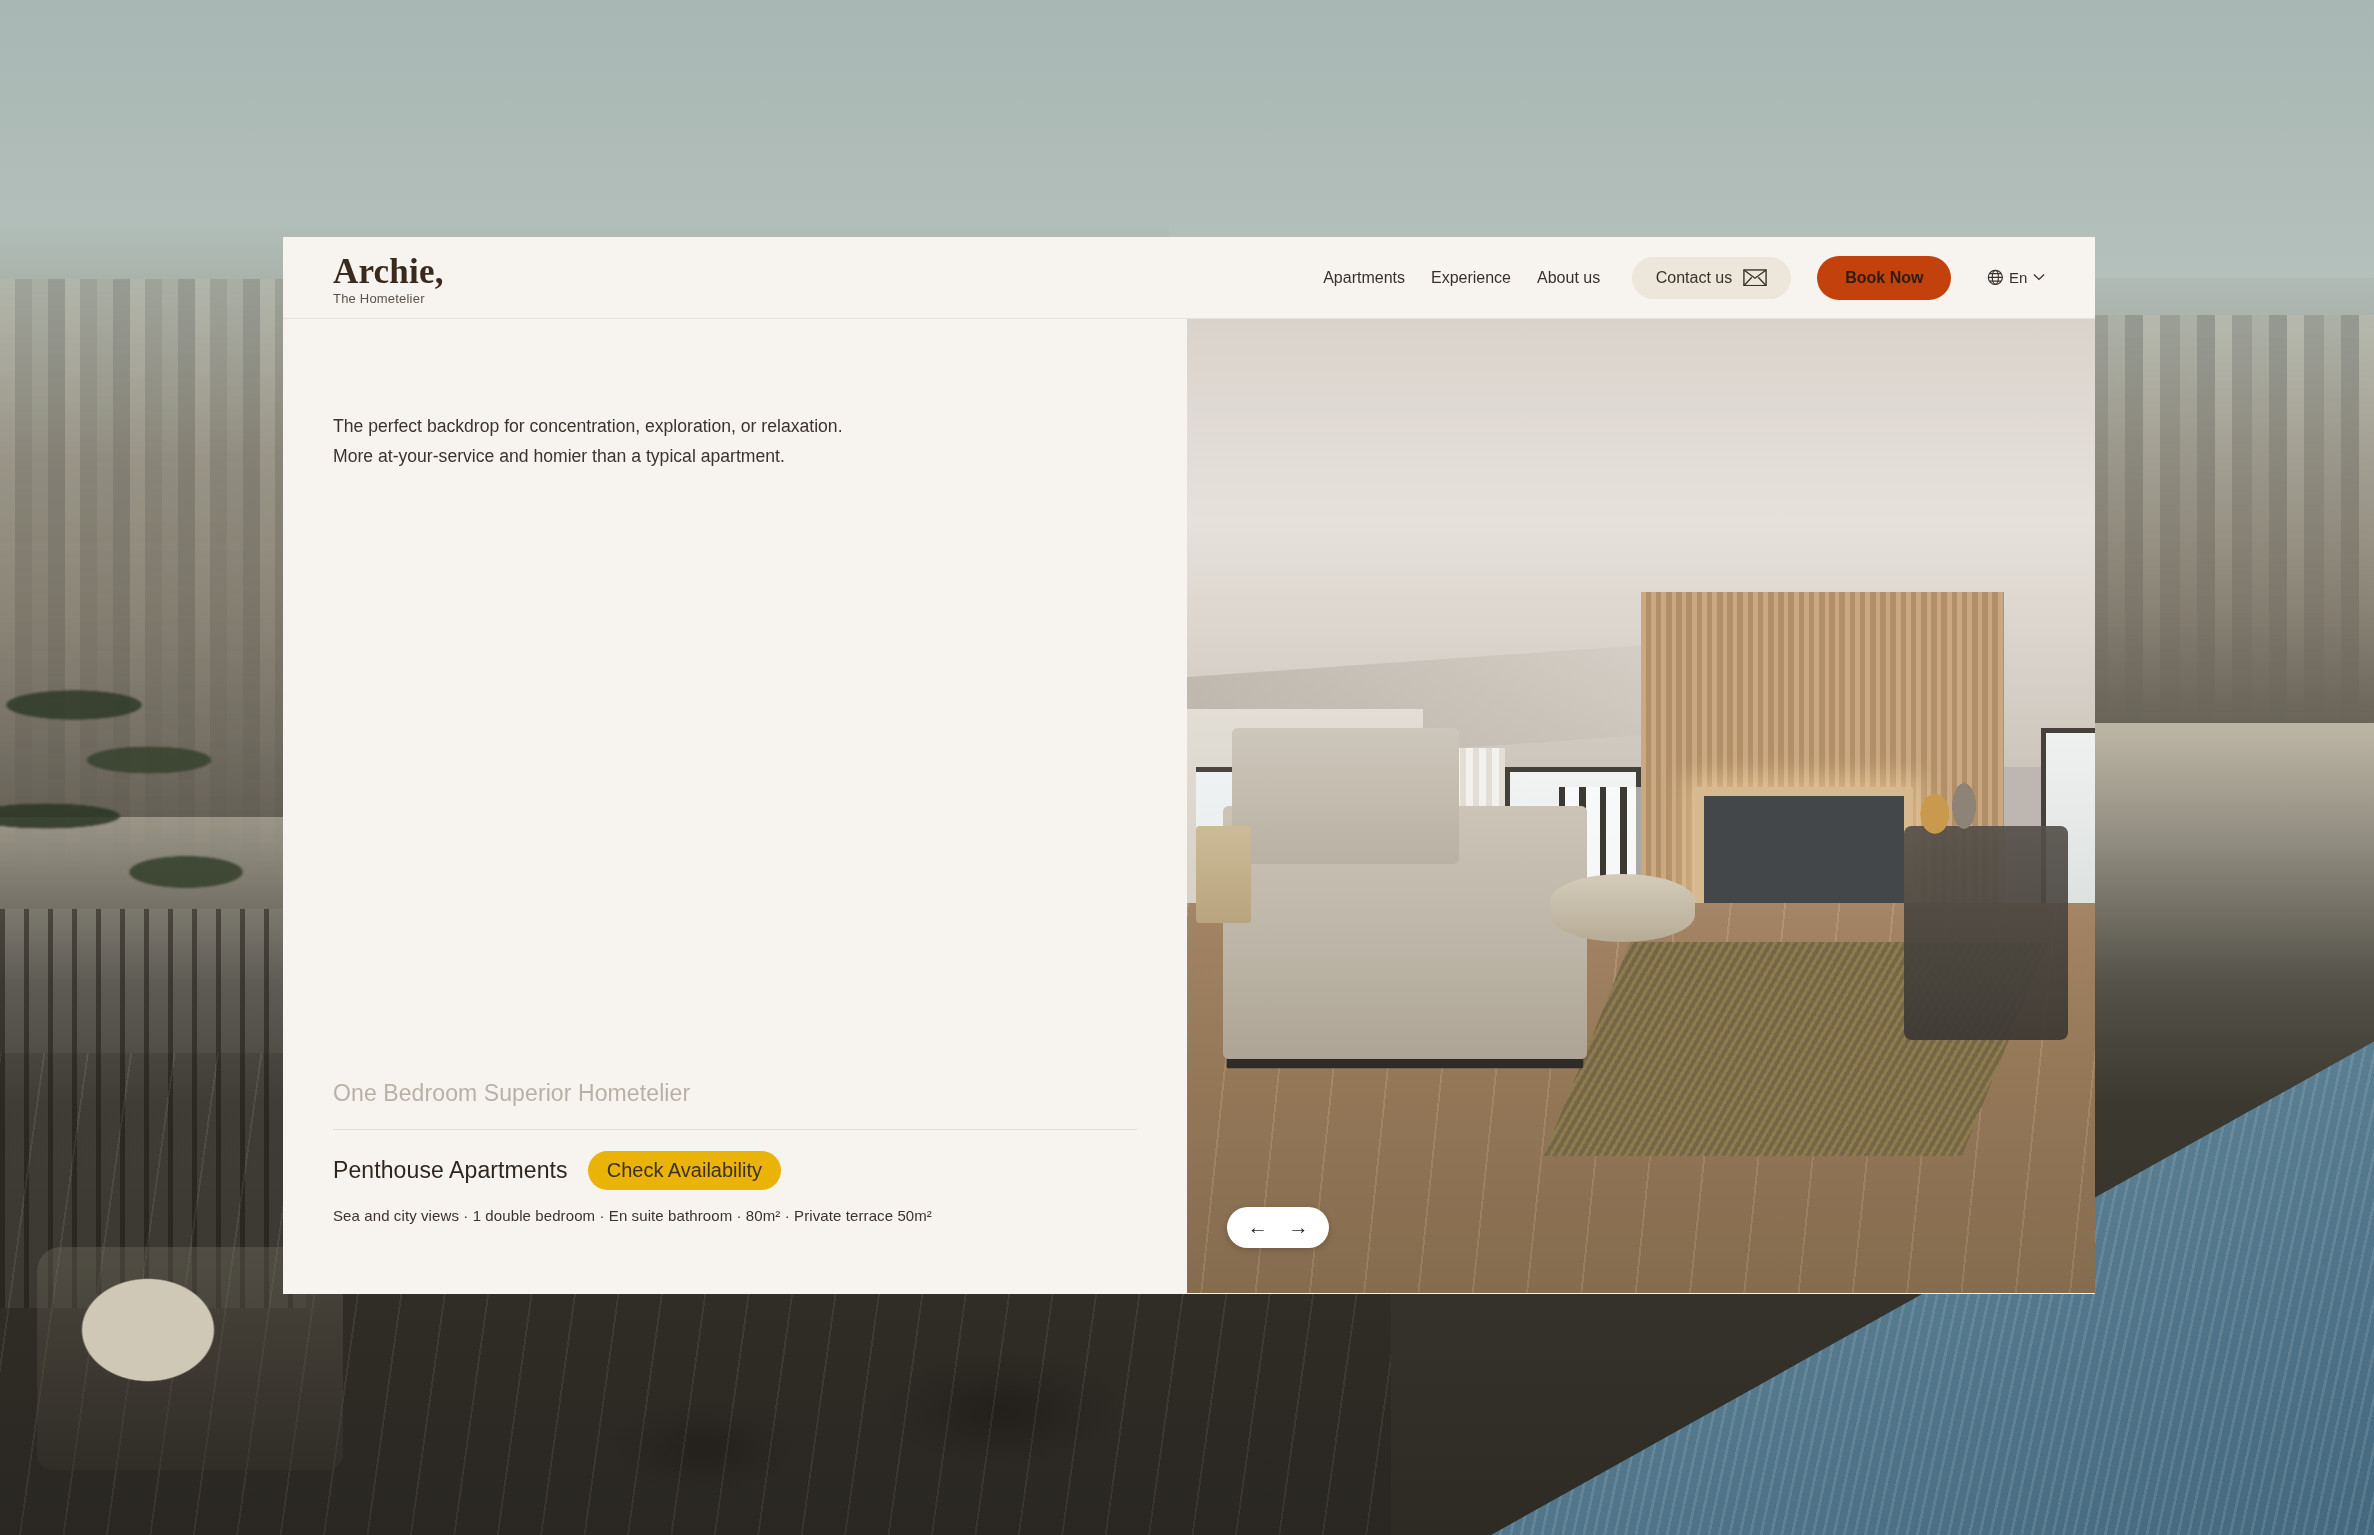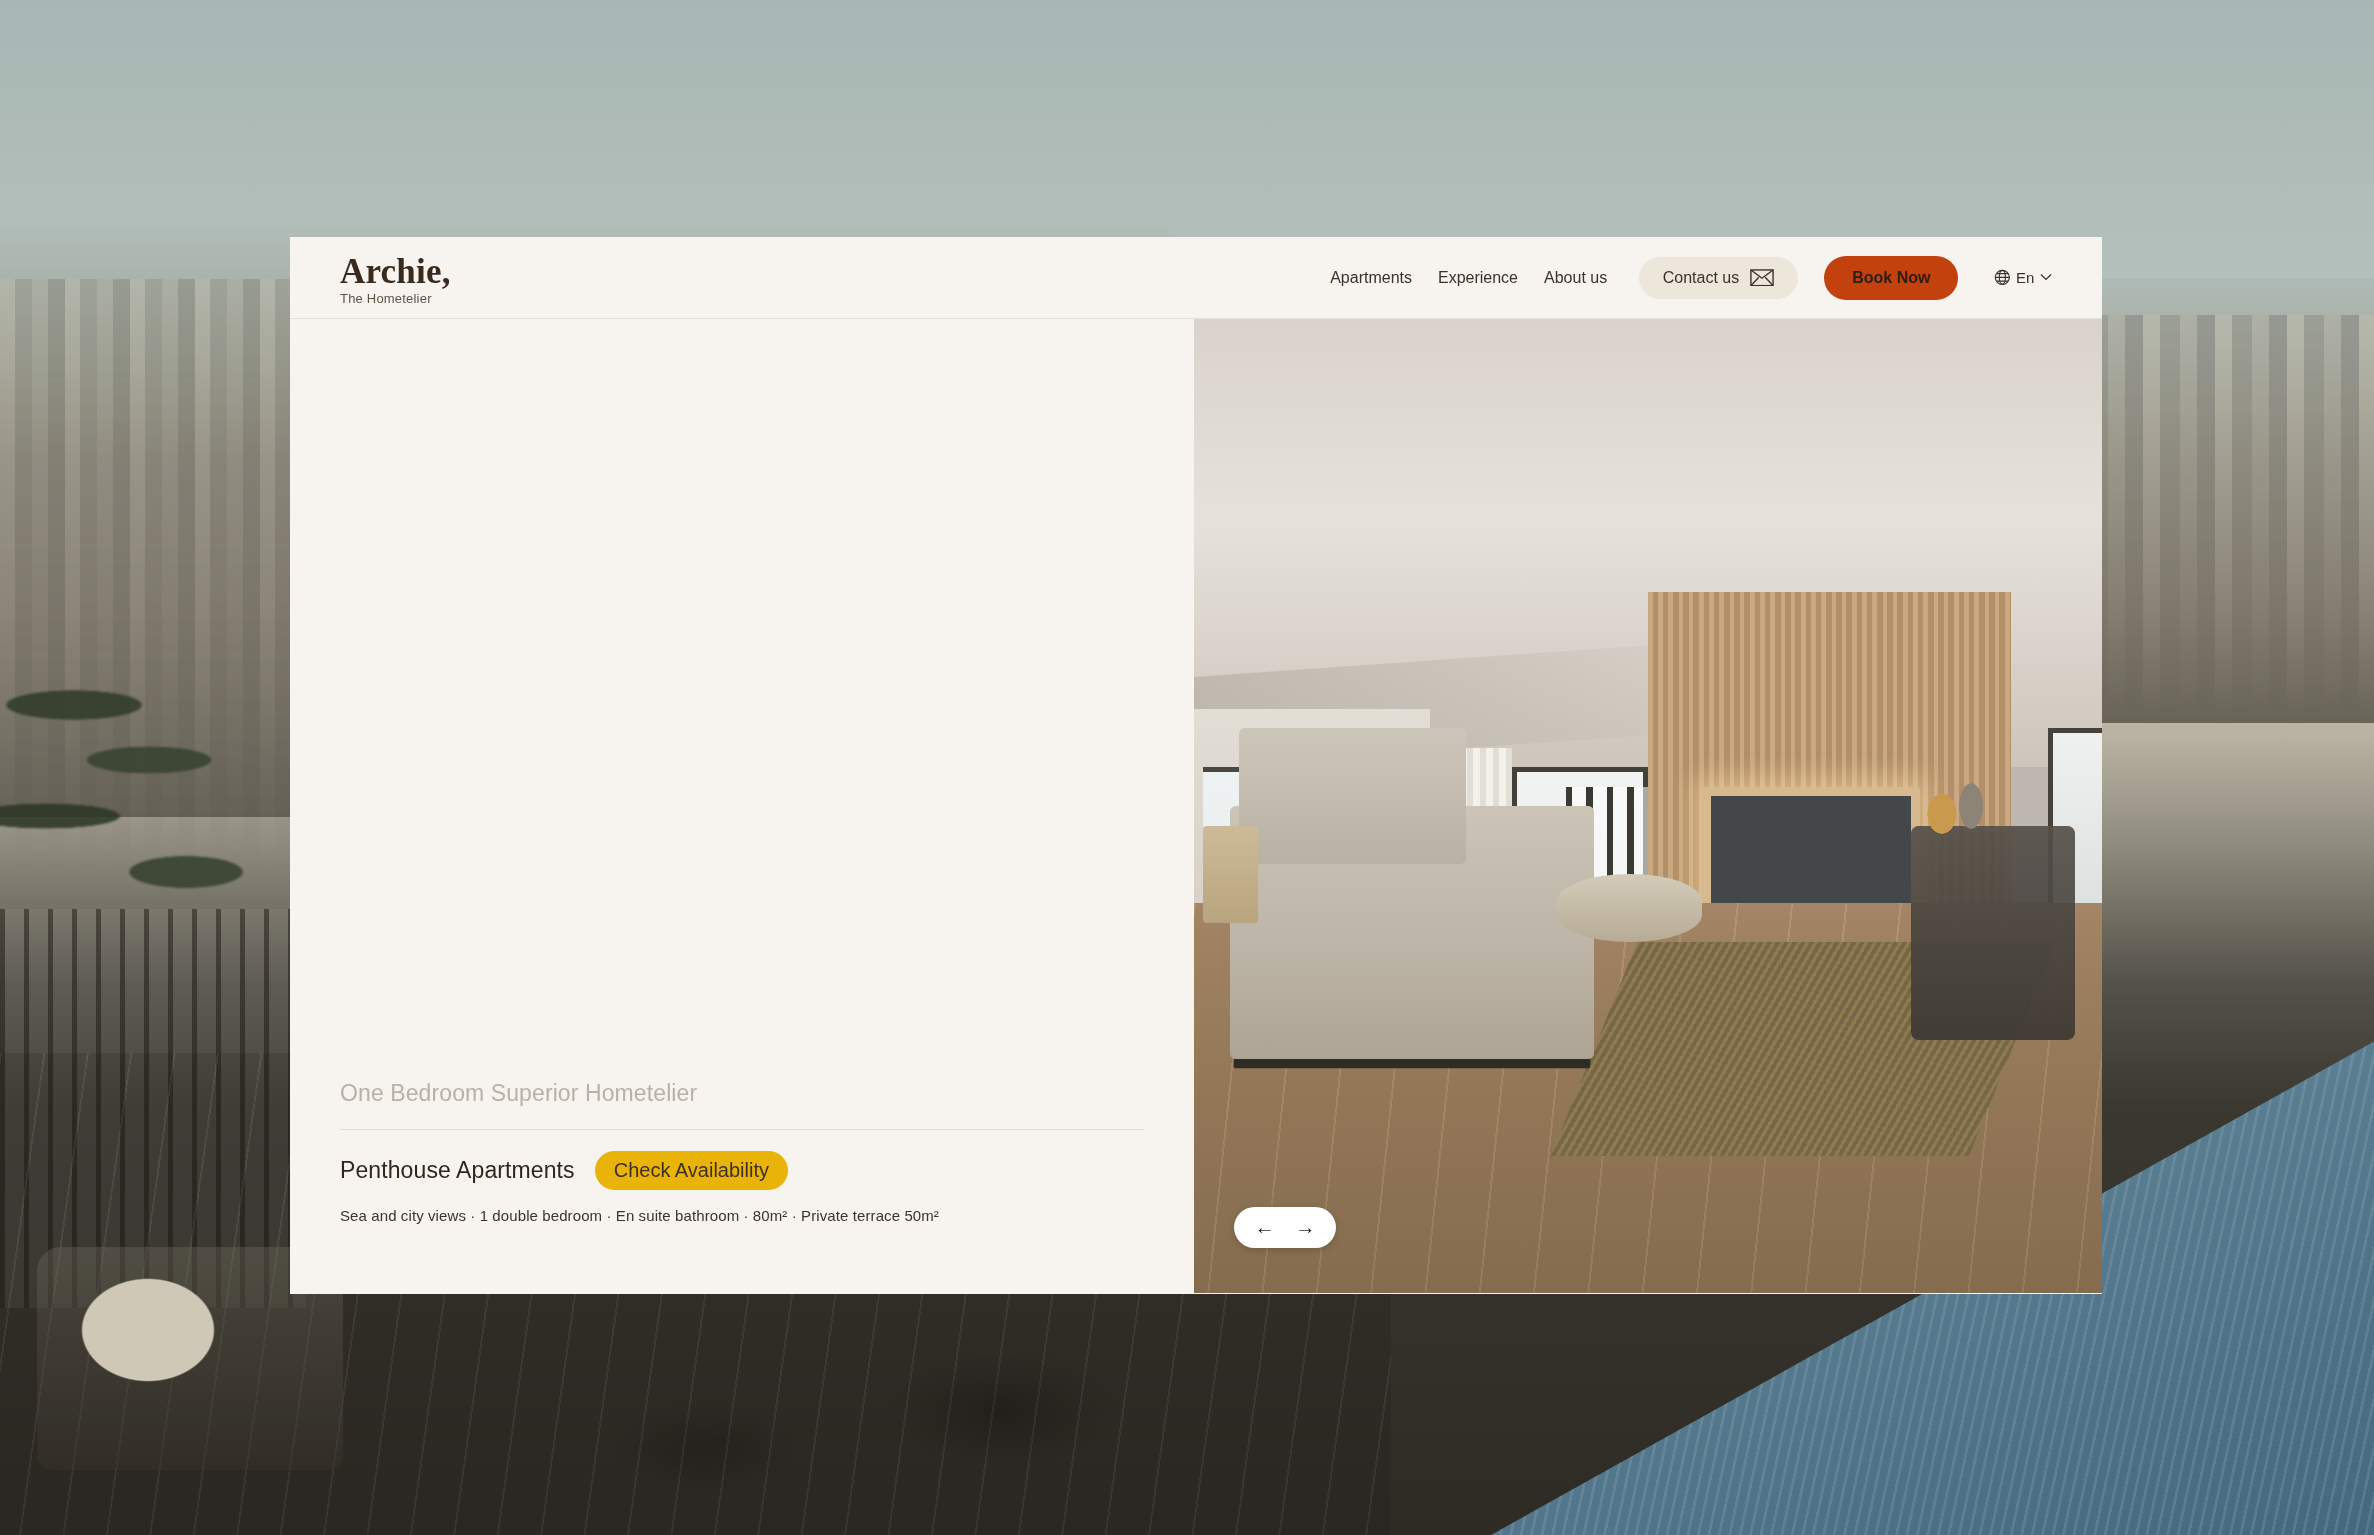--- a/index.html
+++ b/index.html
@@ -81,21 +81,21 @@
     position:absolute; left:37px; bottom:65px; width:306px; height:223px;
     background:
       radial-gradient(ellipse 93px 72px at 111px 83px, #cfc8b6 0 70%, transparent 72%),
       linear-gradient(180deg, rgba(120,114,100,.35), rgba(60,56,48,.35));
     border-radius:24px 37px 15px 15px;
     filter:blur(0.6px);
   }
 
   
   .panel {
-    position:absolute; left:290px; top:237px; width:1812px; height:1057px;
+    position:absolute; left:283px; top:237px; width:1812px; height:1057px;
     background:#f7f4ef;
     overflow:hidden;
   }
 
   
   .header {
     height:82px;
     background:#f7f4ef;
     display:flex; align-items:center; justify-content:space-between;
     padding:0 50px 0 50px;
@@ -334,20 +334,24 @@
           </svg>
         </span>
       </div>
     </div>
   </div>
 
   <div class="body-split">
 
     <div class="left-col">
 
+      <p class="sub">
+        <span>The perfect backdrop for concentration, exploration, or relaxation.</span><br>
+        <span>More at-your-service and homier than a typical apartment.</span>
+      </p>
 
       <div class="apt-list">
 
         <div class="apt-row">
           <div class="apt-head">
             <div class="apt-title">One Bedroom Superior Hometelier</div>
           </div>
         </div>
 
 

